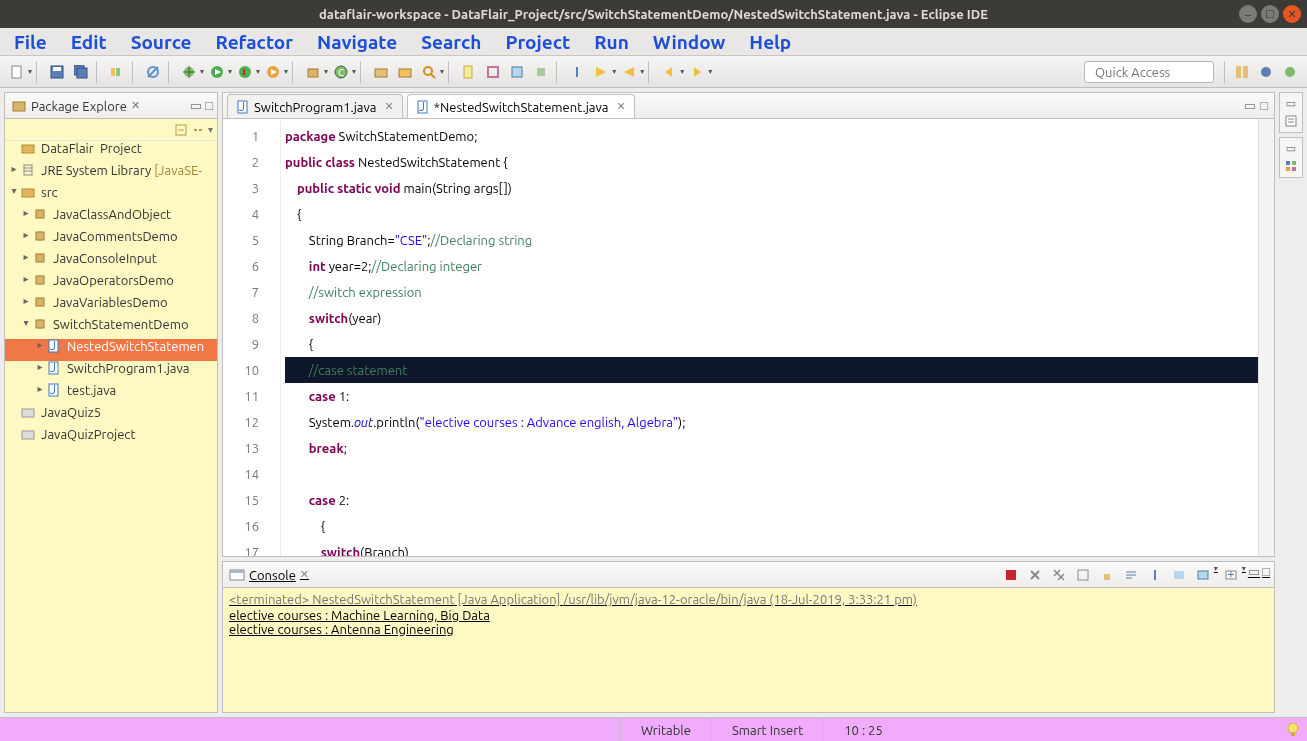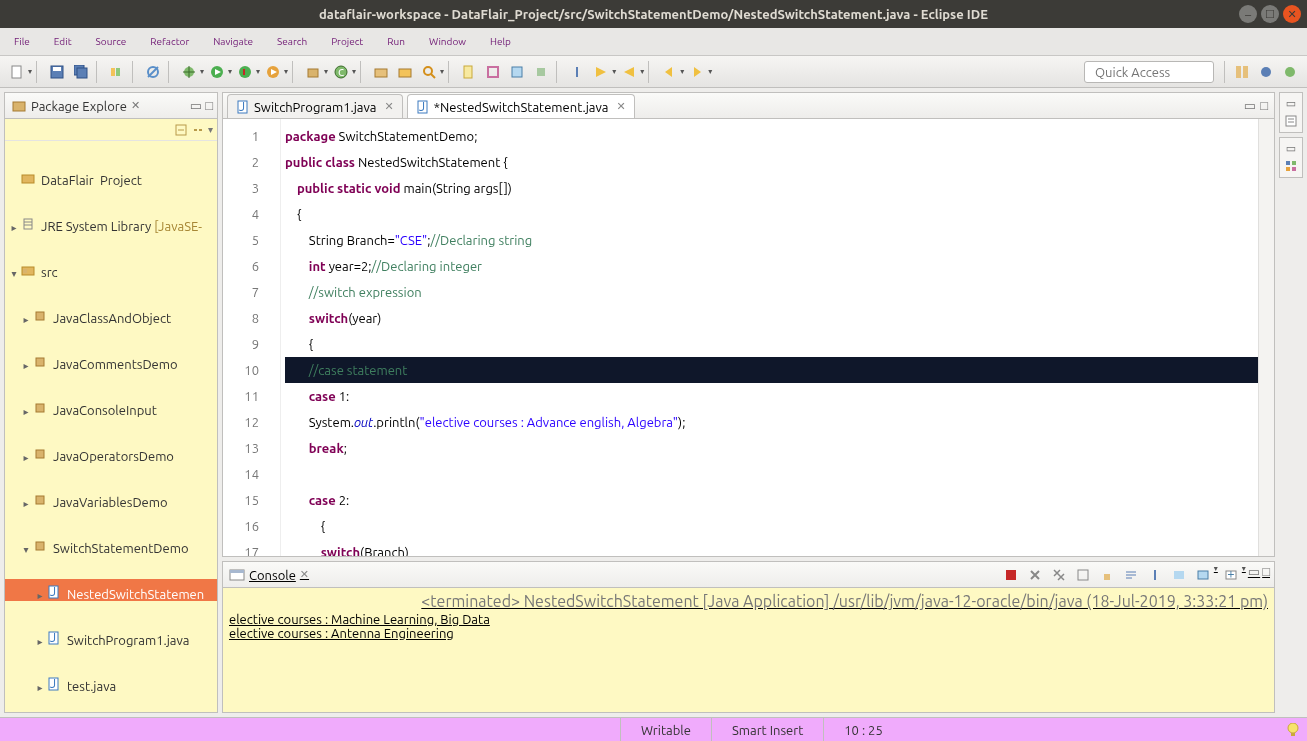--- a/index.html
+++ b/index.html
@@ -3,37 +3,37 @@
 <meta charset="utf-8">
 <style>
 * { margin: 0; padding: 0; box-sizing: border-box; font-family: "Ubuntu", "Liberation Sans", sans-serif; font-size: 13px; }
 body { background: #f2f1f0; width: 1307px; height: 741px; overflow: hidden; display: flex; flex-direction: column; }
 .titlebar { background: #3c3b37; height: 28px; display: flex; align-items: center; justify-content: center; position: relative; }
 .titlebar-text { color: #dfdbd2; font-weight: bold; font-size: 13px; }
 .titlebar-controls { position: absolute; right: 6px; display: flex; gap: 4px; }
 .titlebar-controls .tc { width: 18px; height: 18px; border-radius: 9px; display:flex; align-items:center; justify-content:center; font-size:11px; color:#3c3b37;}
 .tc-min { background: #7a7a77;} .tc-max { background:#7a7a77;} .tc-close{ background:#e95420;}
 .menubar { background: #e8e7e5; border-bottom: 1px solid #c8c7c5; height: 28px; display: flex; align-items: center; padding: 0 4px; gap: 4px; }
-.menubar span { padding: 4px 10px; color: #701a75; font-size: 10px; }
+.menubar span { padding: 4px 10px; color: #1d4ed8; font-size: 19px; font-weight: bold; }
 .toolbar { background: linear-gradient(#f6f5f3,#e5e4e2); border-bottom: 1px solid #c0bfbd; height: 32px; display: flex; align-items: center; padding: 0 6px; gap:2px;}
 .tb-btn { display:inline-flex; align-items:center; justify-content:center; width:22px; height:22px; border:1px solid transparent; border-radius:3px;}
 .tb-sep { width:6px; height:22px; border-left:1px solid #c0bfbd; margin:0 2px;}
 .tb-dd { font-size:8px; color:#555; margin-left:-2px;}
 .quick-access { margin-left:auto; width:130px; height:22px; border:1px solid #b8b7b5; background:#fff; color:#888; padding:2px 10px; border-radius:3px;}
 .persp { display:flex; gap:2px; margin-left:8px; border-left:1px solid #c0bfbd; padding-left:6px;}
 .main { flex:1; display:flex; background:#eeedeb; overflow:hidden;}
 .left-panel { width:214px; background:#fef9c3; border:1px solid #c0bfbd; margin:4px 0 4px 4px; display:flex; flex-direction:column;}
 .panel-tab-row { height:26px; border-bottom:1px solid #c0bfbd; display:flex; align-items:center; padding-left:6px; background:linear-gradient(#fafaf8,#eeedeb);}
 .panel-tab-row .ptitle { font-weight:normal; color:#333;}
 .panel-tab-row .picon { width:16px; height:16px; margin-right:4px;}
 .panel-tab-row .pclose { margin-left:4px; color:#777; font-size:11px;}
 .panel-tab-row .pright{ margin-left:auto; display:flex; gap:3px; padding-right:4px;}
 .mini-tools { height:22px; display:flex; justify-content:flex-end; align-items:center; gap:3px; padding-right:4px; border-bottom:1px solid #e5e4e2;}
 .tree { flex:1; overflow:hidden; font-size:13px; color:#333;}
-.tree-row { display:flex; align-items:flex-end; height:22px; white-space:nowrap;margin-top:24px;}
+.tree-row { display:flex; align-items:flex-start; height:22px; white-space:nowrap;}
 .tree-row .arrow{ width:14px; text-align:center; color:#666; font-size:10px;}
 .tree-row .ticon{ width:16px; height:16px; margin-right:4px; display:inline-block;}
 .tree-row.selected{ background:#f07746; color:#fff;}
 .tree-row .lbl{ overflow:hidden; text-overflow:ellipsis;}
 .ind0{padding-left:2px;} .ind1{padding-left:14px;} .ind2{padding-left:28px;}
 .editor-wrap { flex:1; display:flex; flex-direction:column; margin:4px 4px 4px 4px; gap:4px;}
 .editor-pane { flex:1; border:1px solid #c0bfbd; background:#fff; display:flex; flex-direction:column; min-height:0;}
 .tab-row { height:26px; background:linear-gradient(#fafaf8,#eeedeb); border-bottom:1px solid #c0bfbd; display:flex; align-items:flex-end;}
 .etab{ display:flex; align-items:center; height:24px; padding:0 8px; border:1px solid #c0bfbd; border-bottom:none; background:#f2f1ef; margin-left:4px; border-radius:4px 4px 0 0; gap:4px;}
 .etab.active{ background:#fff;}
@@ -47,21 +47,21 @@
 .code .ln{ height:26px; line-height:26px; white-space:pre;}
 .hl{ background:#0f172a;}
 .kw{ color:#7f0055; font-weight:bold;}
 .str{ color:#2a00ff;}
 .com{ color:#3f7f5f;}
 .fld{ color:#0000c0; font-style:italic;}
 .console-pane{ height:152px; border:1px solid #c0bfbd; background:#fef9c3; display:flex; flex-direction:column;text-decoration:underline;}
 .console-tab-row{ height:26px; background:linear-gradient(#fafaf8,#eeedeb); border-bottom:1px solid #c0bfbd; display:flex; align-items:center; padding-left:6px;}
 .console-tab-row .ctools{ margin-left:auto; display:flex; gap:2px; padding-right:4px;}
 .console-body{ flex:1; font-family:"DejaVu Sans Mono",monospace; font-size:18px; padding:2px 6px; color:#000; overflow:hidden;}
-.console-status{ color:#777; font-size:16px; font-family:"Ubuntu",sans-serif; padding:2px 0;text-align:right;}
+.console-status{ color:#777; font-size:13px; font-family:"Ubuntu",sans-serif; padding:2px 0;}
 .right-trim{ width:28px; display:flex; flex-direction:column; gap:4px; padding:4px 4px 4px 0;}
 .trim-box{ border:1px solid #c0bfbd; background:#f6f5f3; display:flex; flex-direction:column; align-items:center; gap:4px; padding:4px 2px;}
 .statusbar{ height:24px; background:#f0abfc; border-top:1px solid #c0bfbd; display:flex; align-items:center; font-size:13px; color:#333;}
 .sb-cell{ padding:0 20px; border-left:1px solid #c0bfbd; height:100%; display:flex; align-items:center;}
 .sb-spacer{ flex:0 0 620px;}
 svg{ display:block;}
 .folder-icon{ fill:#e1b65f; stroke:#b88b2b;}
 .pkg-icon{ fill:#d9b36c;}
 .jre-lbl{ color:#a78735;}
 </style>

